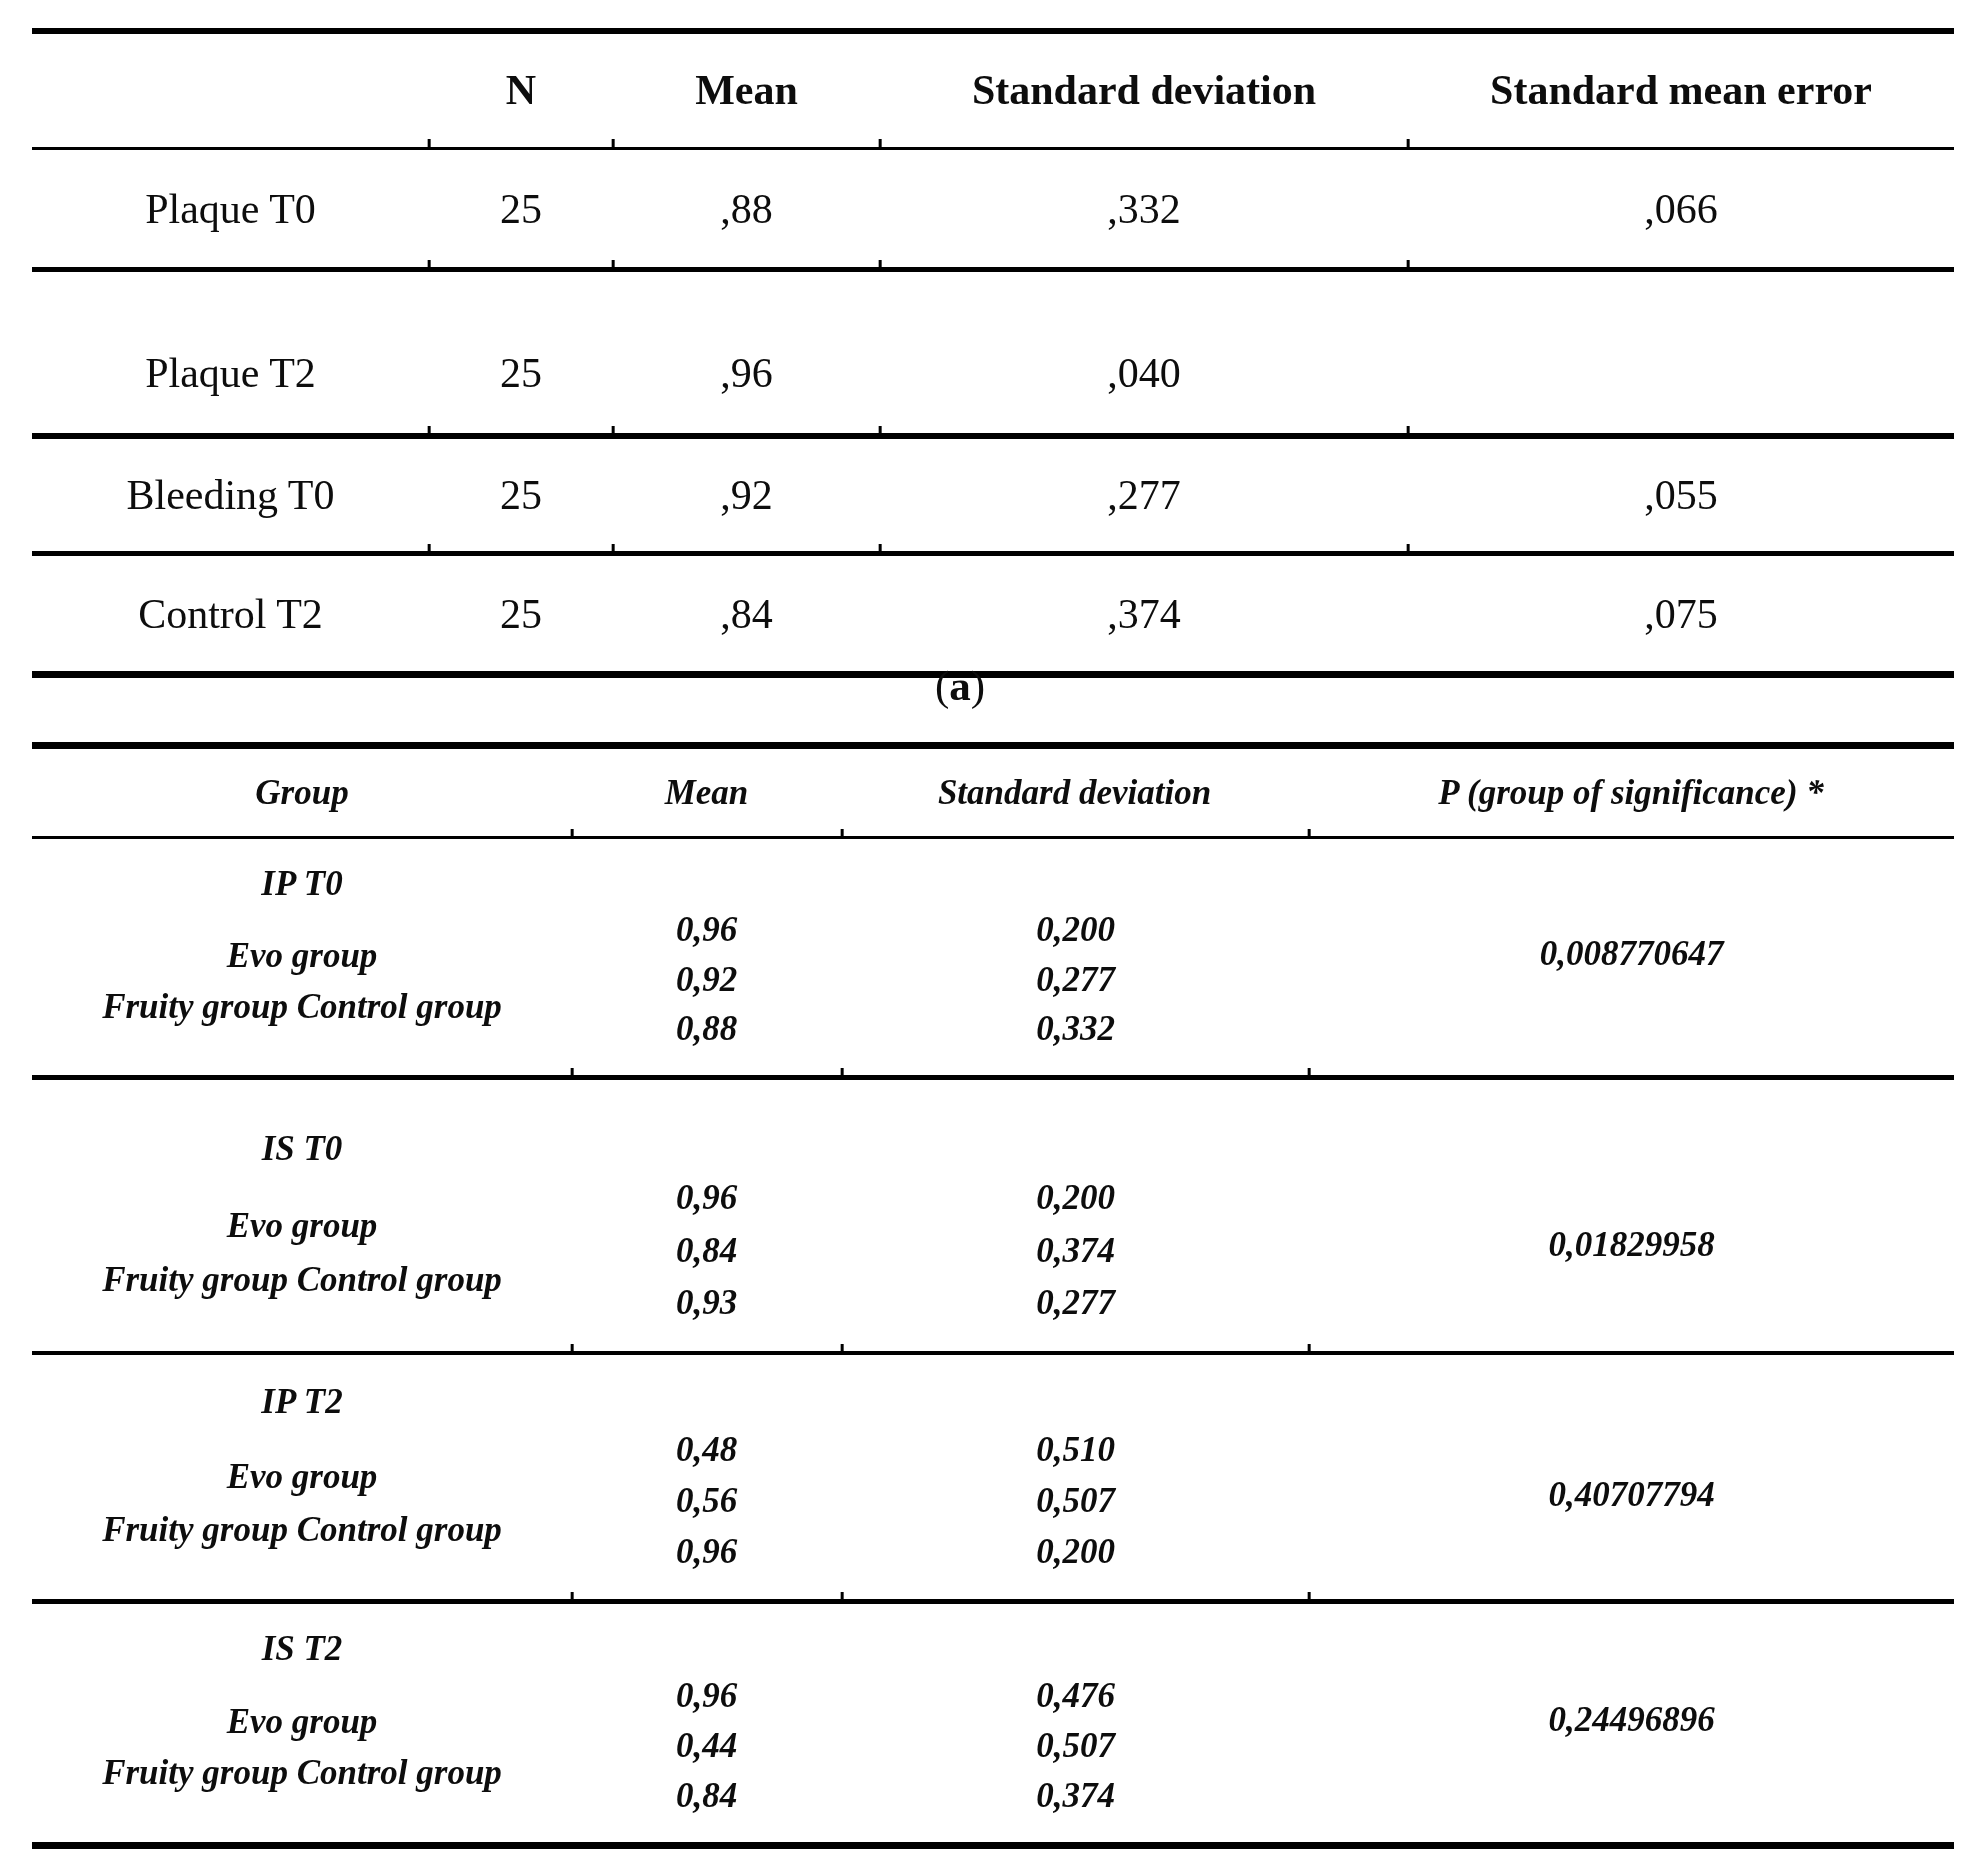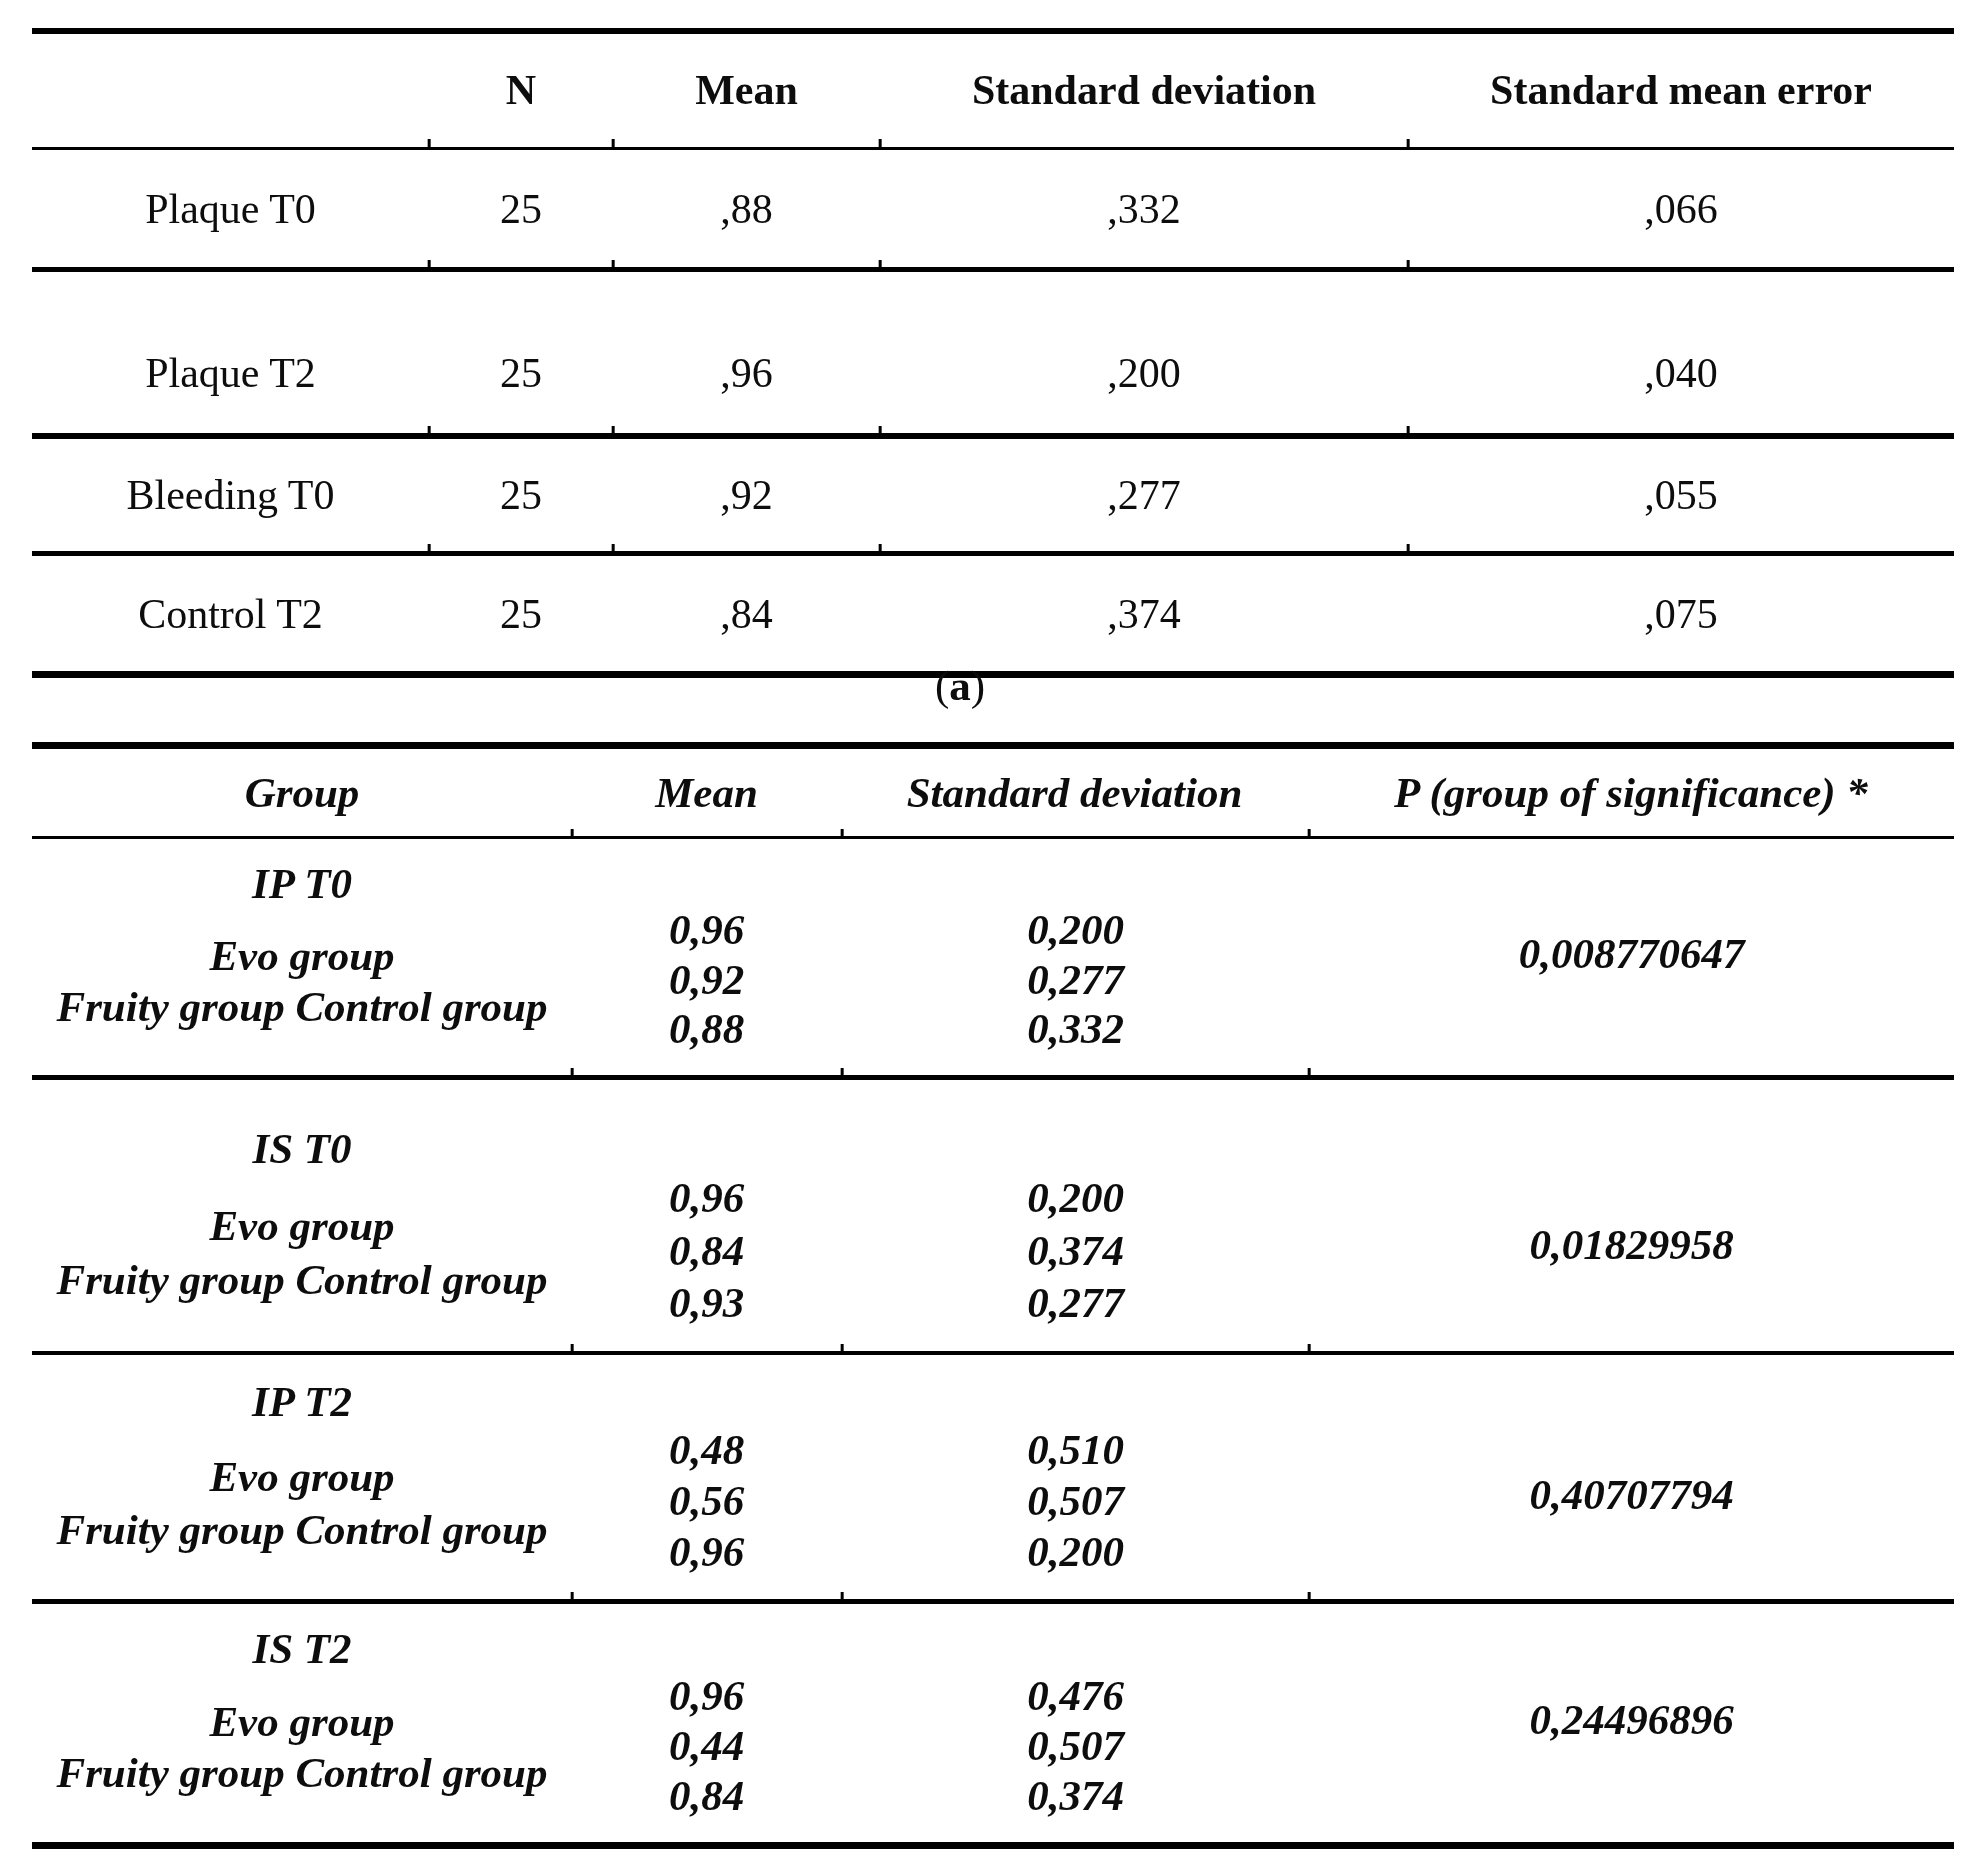--- a/index.html
+++ b/index.html
@@ -27,21 +27,21 @@
   .ta .r4{height:115px;}
   .ta-t1{left:397px;} .ta-t2{left:581px;} .ta-t3{left:848px;} .ta-t4{left:1376px;}
   
   .cap{
     position:absolute;left:32px;top:664px;width:1922px;
     text-align:center;font-size:43px;line-height:1;
   }
   .cap .inner{display:inline-block;transform:translateX(-33px);}
   .cap .b{font-weight:700;}
   
-  .tb{top:742px;font-size:43px;font-style:italic;font-weight:700;}
+  .tb{top:742px;font-size:35px;font-style:italic;font-weight:700;}
   .tb .rowh{display:grid;grid-template-columns:540px 269px 467px auto;align-items:center;height:87px;}
   .tb .rowh .cell{text-align:center;line-height:1;}
   .blk{position:relative;width:100%;}
   .b1{height:236px;} .b2{height:249px;margin-top:22px;} .b3{height:244px;} .b4{height:238px;}
   .col{position:absolute;top:0;bottom:16px;}
   .gcol{left:0;width:540px;}
   .mcol{left:540px;width:269px;}
   .scol{left:810px;width:467px;}
   .pcol{left:1277px;right:0;}
   .sl{position:absolute;left:0;right:0;text-align:center;line-height:1;transform:translateY(-50%);}
@@ -86,21 +86,20 @@
       <i class="tk ta-t1"></i>
       <i class="tk ta-t2"></i>
       <i class="tk ta-t3"></i>
       <i class="tk ta-t4"></i>
     </div>
 
     <div class="row r2">
       <div class="cell">Plaque T2</div>
       <div class="cell">25</div>
       <div class="cell">,96</div>
-      <div class="cell">,200</div>
       <div class="cell">,040</div>
     </div>
 
     <div class="hl" style="height:6px">
       <i class="tk ta-t1"></i>
       <i class="tk ta-t2"></i>
       <i class="tk ta-t3"></i>
       <i class="tk ta-t4"></i>
     </div>
 

